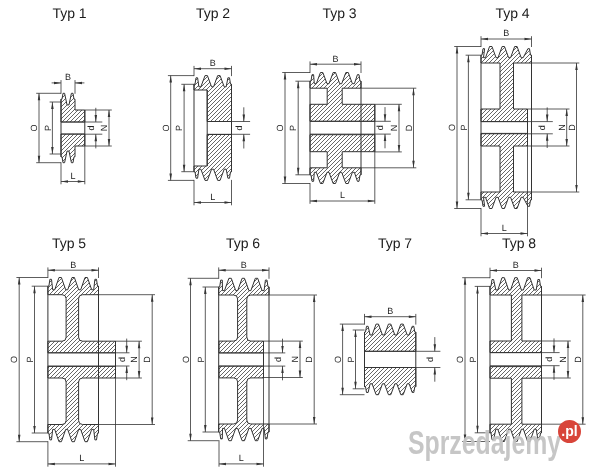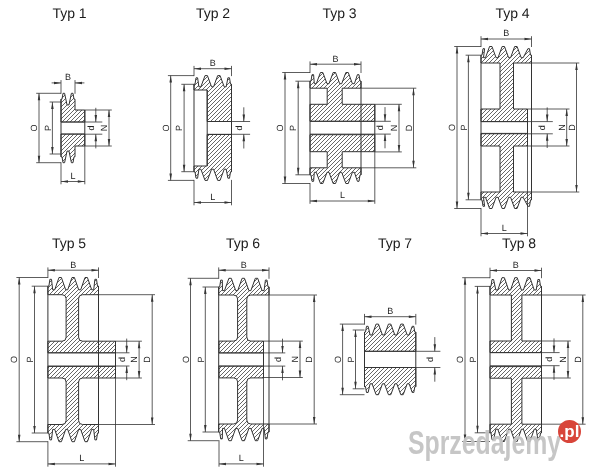--- a/index.html
+++ b/index.html
@@ -1,16 +1,16 @@
 <!DOCTYPE html>
 <html><head><meta charset="utf-8"><style>
 html,body{margin:0;padding:0;background:#ffffff;width:600px;height:474px;overflow:hidden}
 *{-webkit-font-smoothing:antialiased}text{text-rendering:geometricPrecision}
 .wm{position:absolute;left:408px;top:423px;font-family:"Liberation Sans",sans-serif;font-weight:bold;font-size:34px;letter-spacing:0px;color:rgba(184,184,184,0.8);transform:scaleX(0.73);transform-origin:left top;text-shadow:0 0 1px rgba(255,255,255,0.75);z-index:5}
-.pl{position:absolute;left:558px;top:420px;width:23px;height:23px;border-radius:50%;background:#d8453a;z-index:6;text-align:center;font-family:"Liberation Sans",sans-serif;font-weight:bold;font-size:17px;color:#fff;line-height:23px}
+.pl{position:absolute;left:558px;top:420px;width:23px;height:23px;border-radius:50%;background:#d8453a;z-index:6;text-align:center;font-family:"Liberation Sans",sans-serif;font-weight:bold;font-size:14px;color:#fff;line-height:23px}
 </style></head><body>
 <svg width="600" height="474" viewBox="0 0 600 474">
 <defs>
       <pattern id="hx" width="4.0" height="4.0" patternUnits="userSpaceOnUse">
         <path d="M-1,1 L1,-1 M0,4 L4,0 M3,5 L5,3" stroke="#565656" stroke-width="0.9"></path>
       </pattern>
     </defs>
 <rect width="600" height="474" fill="#ffffff"></rect>
 <path d="M61,99.2 L62,99.2 L63,93.3 L64.6,93.3 L67,104.9 L69,104.9 L71.4,93.3 L73,93.3 L74,99.2 L75,99.2 L75,110 L84.8,110 L84.8,122 L61,122 Z" fill="url(#hx)" stroke="#333333" stroke-width="1" stroke-linejoin="round"></path>
 <path d="M61,134 L84.8,134 L84.8,146 L75,146 L75,156.8 L74,156.8 L73,162.7 L71.4,162.7 L69,151.1 L67,151.1 L64.6,162.7 L63,162.7 L62,156.8 L61,156.8 Z" fill="url(#hx)" stroke="#333333" stroke-width="1" stroke-linejoin="round"></path>

